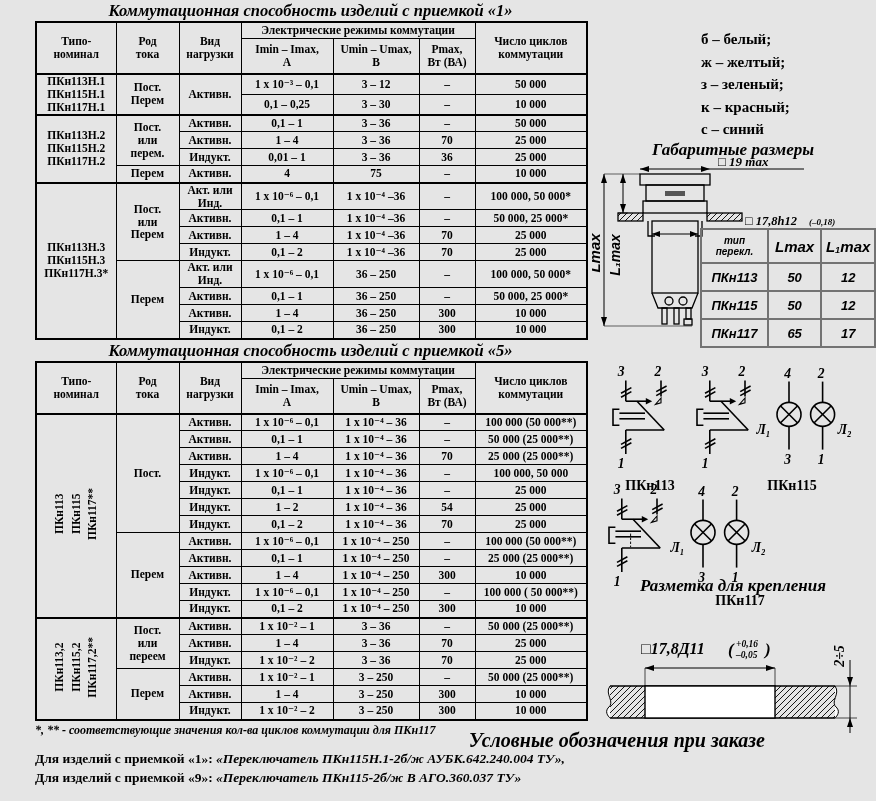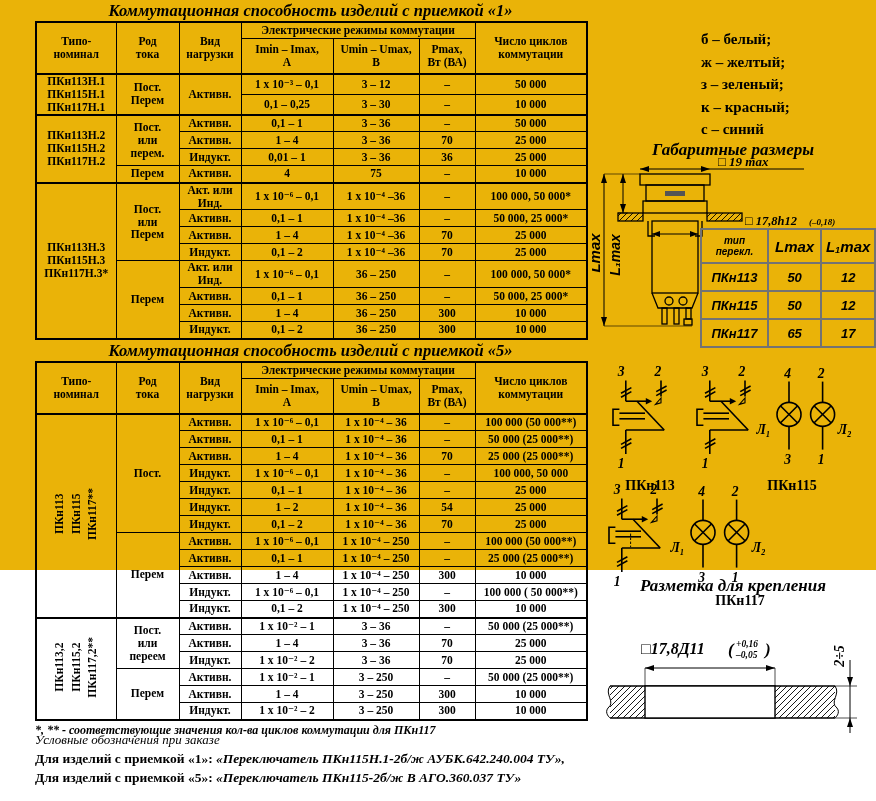--- a/index.html
+++ b/index.html
@@ -1,17 +1,17 @@
 <!DOCTYPE html>
 <html><head>
 <meta charset="utf-8">
 <style>
   html,body{margin:0;padding:0;background:#fff;}
   body{width:876px;height:801px;overflow:hidden;}
-  .sheet{position:relative;width:876px;height:570px;background:#eab308;color:#000;
+  .sheet{position:relative;width:876px;height:801px;background:#e5e5e5;color:#000;
          font-family:"Liberation Serif","DejaVu Serif",serif;}
   .preline{white-space:pre-line;}
 
   
   .left-col{position:absolute;left:35px;top:1px;width:551px;}
   .tbl-title{font-weight:bold;font-style:italic;font-size:16.5px;text-align:center;
              line-height:19px;margin:0 0 1px 0;}
   .ktable{border-collapse:collapse;width:551px;table-layout:fixed;border:2px solid #000;}
   .ktable th,.ktable td{border:1px solid #000;text-align:center;vertical-align:middle;
       font-weight:bold;color:#000;padding:0 1px;line-height:1.12;
@@ -23,21 +23,21 @@
   .ktable thead{border-bottom:2px solid #000;}
   .ktable tbody tr{height:17px;}
   .gs td{border-top:2px solid #000;}
   .c-type{font-size:11.5px;}
   .vert{writing-mode:vertical-rl;transform:rotate(180deg);white-space:pre-line;
         line-height:1.45;display:inline-block;font-size:11.5px;}
   .fnote{font-weight:bold;font-style:italic;font-size:12px;margin-top:2px;line-height:15px;}
 
   
   .order-block{position:absolute;left:35px;top:731px;width:730px;}
-  .order-title{font-weight:normal;font-style:italic;font-size:13px;text-align:left;line-height:18px;}
+  .order-title{font-weight:bold;font-style:italic;font-size:20px;text-align:right;line-height:18px;}
   .order-line{font-size:13.5px;line-height:19px;}
   .order-line .lbl{font-weight:bold;}
   .order-line .val{font-weight:bold;font-style:italic;}
 
   
   .r-title{position:absolute;width:276px;font-weight:bold;font-style:italic;
            font-size:17px;text-align:center;line-height:20px;}
   .colors-list{position:absolute;left:673px;top:28px;margin-left:28px;}
   .colors-list div{font-weight:bold;font-size:15px;line-height:22.5px;}
   .gab-table{position:absolute;left:700px;top:228px;border-collapse:collapse;
@@ -392,21 +392,21 @@
     <div class="fnote">*, ** - соответствующие значения кол-ва циклов коммутации для ПКн117</div>
   </div>
 
   <div class="order-block">
     <div class="order-title">Условные обозначения при заказе</div>
     <div class="order-line">
       <span class="lbl">Для изделий с приемкой «1»:</span>
       <span class="val">«Переключатель ПКн115Н.1-2б/ж  АУБК.642.240.004 ТУ»,</span>
     </div>
     <div class="order-line">
-      <span class="lbl">Для изделий с приемкой «5»:</span>
+      <span class="lbl">Для изделий с приемкой «9»:</span>
       <span class="val">«Переключатель ПКн115-2б/ж В АГО.360.037 ТУ»</span>
     </div>
   </div>
 
   <div class="colors-list">
     <div>б – белый;</div>
     <div>ж – желтый;</div>
     <div>з – зеленый;</div>
     <div>к – красный;</div>
     <div>с – синий</div>

